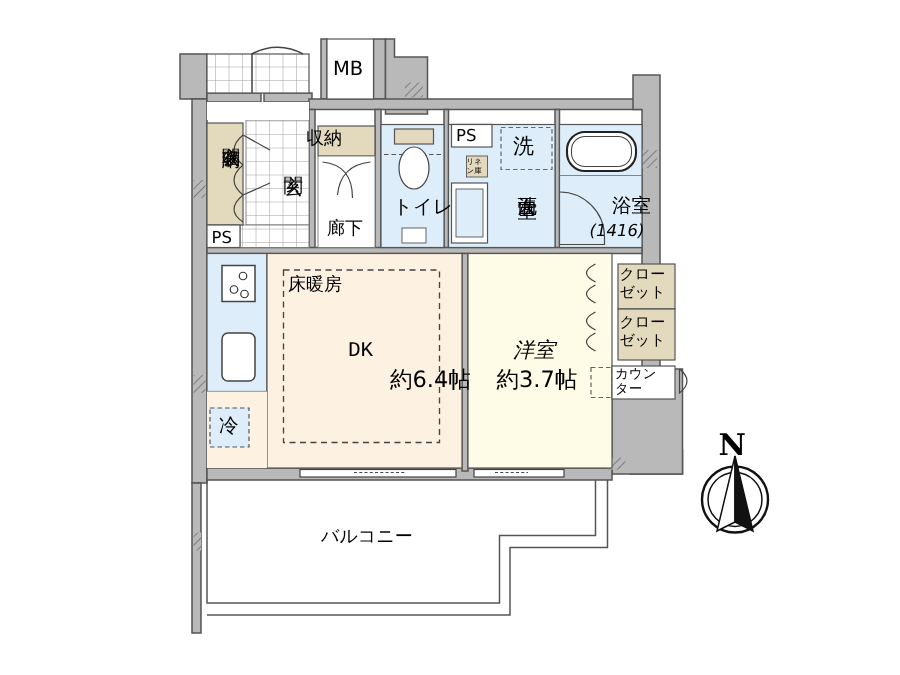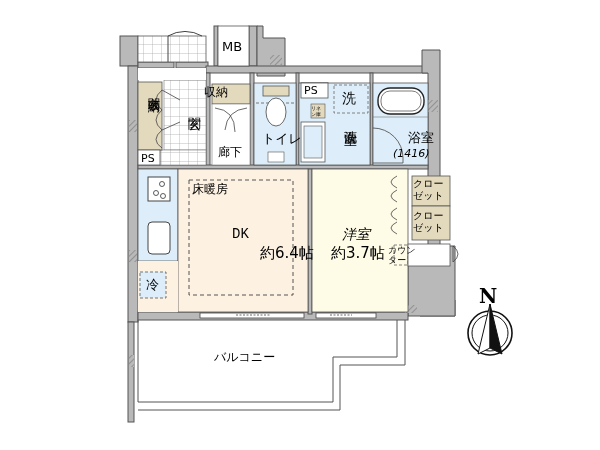--- a/index.html
+++ b/index.html
@@ -176,17 +176,17 @@
   <div class="lbl vert" style="left:342px;top:120px;font-size:13px;">洗面室</div>
   <div class="lbl" style="left:408px;top:131px;font-size:13px;">浴室</div>
   <div class="lbl" style="left:393px;top:148px;font-size:11px;font-style:italic;">(1416)</div>
   <div class="lbl" style="left:192px;top:183px;font-size:12px;">床暖房</div>
   <div class="lbl" style="left:232px;top:226px;font-size:14px;font-family:Liberation Mono, monospace;">DK</div>
   <div class="lbl" style="left:215px;top:245px;font-size:15px;margin-left:45px;">約6.4帖</div>
   <div class="lbl" style="left:342px;top:226px;font-size:14px;font-style:italic;">洋室</div>
   <div class="lbl" style="left:331px;top:245px;font-size:15px;">約3.7帖</div>
   <div class="lbl" style="left:413px;top:178px;font-size:10px;width:36px;white-space:normal;">クローゼット</div>
   <div class="lbl" style="left:413px;top:210px;font-size:10px;width:36px;white-space:normal;">クローゼット</div>
-  <div class="lbl" style="left:388px;top:245px;font-size:9px;width:32px;white-space:normal;">カウンター</div>
+  <div class="lbl" style="left:410px;top:245px;font-size:9px;width:32px;white-space:normal;">カウンター</div>
   <div class="lbl" style="left:146px;top:278px;font-size:13px;">冷</div>
   <div class="lbl" style="left:214px;top:351px;font-size:12px;">バルコニー</div>
   <div class="lbl" style="left:479px;top:285px;font-size:20px;font-weight:bold;font-family:'DejaVu Serif', serif;">N</div>
 </div>
 
 </body></html>

